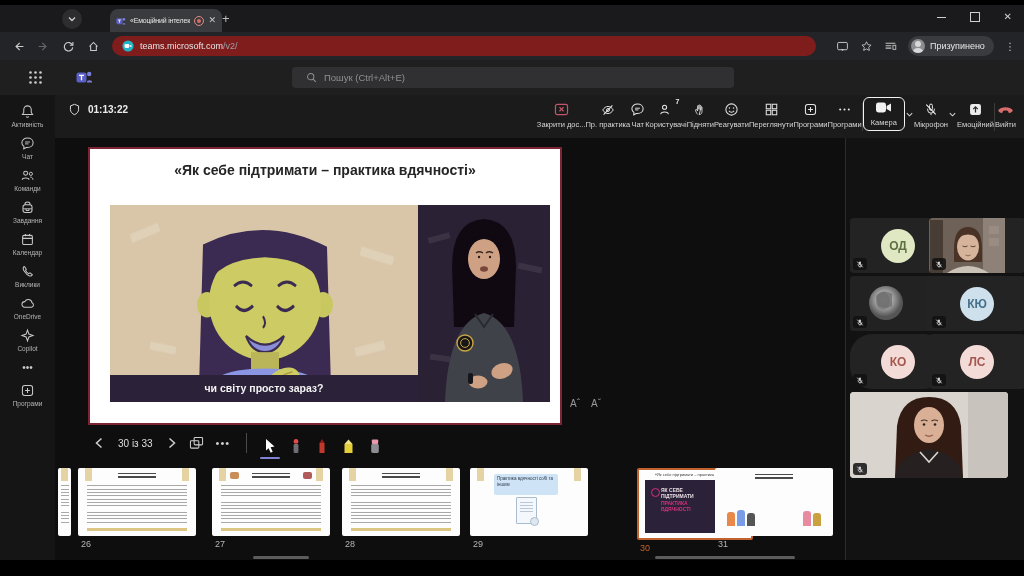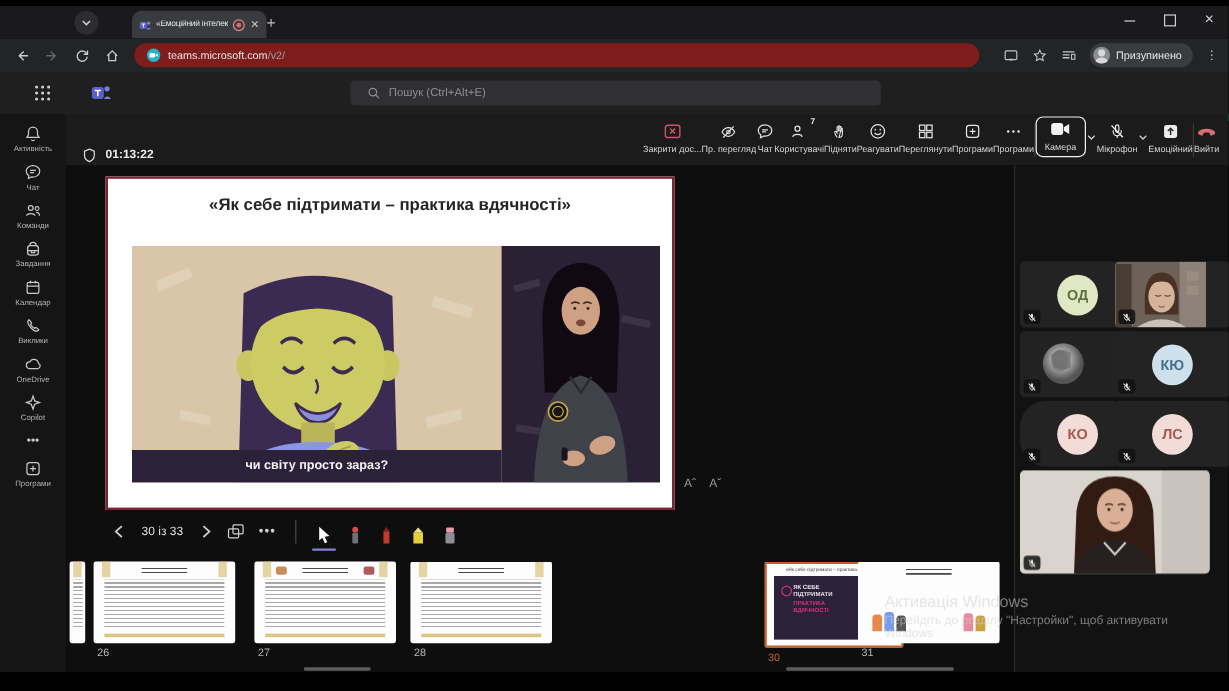--- a/index.html
+++ b/index.html
@@ -43,21 +43,21 @@
             border-radius:4px;display:flex;align-items:center;gap:7px;padding-left:14px;}
   .t-search span{font-size:9.5px;color:#8f8f92;}
   
   .rail{position:absolute;left:0;top:95px;width:55px;bottom:16px;background:#151515;
         display:flex;flex-direction:column;align-items:center;padding-top:9px;}
   .rail-item{display:flex;flex-direction:column;align-items:center;gap:2px;margin-bottom:8px;color:#c9c9c9;}
   .rail-item span{font-size:6.5px;color:#b5b5b5;white-space:nowrap;}
   .rail-dots{color:#c9c9c9;font-size:10px;margin:2px 0 10px;}
   
   .mtbar{position:absolute;left:55px;top:95px;right:0;height:43px;background:#1b1b1b;border-bottom:1px solid #050505;}
-  .timer{position:absolute;left:13px;top:28px;display:flex;align-items:center;gap:7px;
+  .timer{position:absolute;left:13px;top:8px;display:flex;align-items:center;gap:7px;
          font-size:10px;font-weight:bold;color:#ececec;}
   .mt-right{position:absolute;right:8px;top:5px;display:flex;align-items:flex-start;gap:0;}
   .mt-btn{display:flex;flex-direction:column;align-items:center;gap:3px;font-size:7.5px;
           color:#d6d6d6;white-space:nowrap;padding-top:2px;}
   .mt-btn .ic{height:15px;display:flex;align-items:center;}
   .mt-sep{width:1px;height:28px;background:#3c3c3c;margin-top:3px;}
   .focus-box{border:1px solid #f2f2f2;border-radius:6px;padding:2px 7px 3px;margin-top:-3px;}
   .chev{margin-top:10px;}
   .people-ic{position:relative;}
   .people-ic b{position:absolute;top:-4px;right:-6px;font-size:7px;color:#e8e8e8;font-weight:bold;}
@@ -314,21 +314,21 @@
         <span>Закрити дос...</span>
       </div>
       <div class="mt-btn">
         <span class="ic">
             <svg width="16" height="14" viewBox="0 0 16 16">
               <path d="M2 8 c1.5-2.7 3.9-4.1 6-4.1 s4.5 1.4 6 4.1 c-1.5 2.7-3.9 4.1-6 4.1 S3.5 10.7 2 8Z" fill="none" stroke="#e4e4e4" stroke-width="1.1"></path>
               <circle cx="8" cy="8" r="1.7" fill="none" stroke="#e4e4e4" stroke-width="1.1"></circle>
               <path d="M3 13.4 L13 2.6" stroke="#e4e4e4" stroke-width="1.2"></path>
             </svg>
           </span>
-        <span>Пр. перегляд</span>
+        <span>Пр. практика</span>
       </div>
       <div class="mt-btn">
         <span class="ic">
             <svg width="15" height="15" viewBox="0 0 16 16">
               <path d="M8 2.2 C4.6 2.2 2 4.4 2 7.2 c0 1.6.8 3 2.2 3.9 L4 13.6 l2.7-1.4 c.4.1.9.1 1.3.1 3.4 0 6-2.2 6-5.1 S11.4 2.2 8 2.2Z" fill="none" stroke="#e4e4e4" stroke-width="1.1"></path>
               <path d="M5.4 6.6 h5.2 M5.4 8.4 h3.6" stroke="#e4e4e4" stroke-width="1"></path>
             </svg>
           </span>
         <span>Чат</span>
       </div>
@@ -590,20 +590,29 @@
       <div class="thumb">
           <span class="tape-l"></span>
           <span class="tape-r"></span>
           <div class="t-title"></div>
           <div class="t-body"></div>
           <div class="t-foot"></div>
         </div>
       <span class="tnum">28</span>
     </div>
 
+    <div class="thumbwrap" style="left:415px;">
+      <div class="thumb">
+          <span class="tape-l"></span>
+          <span class="tape-r"></span>
+        <div class="t29-box">Практика вдячності собі та іншим</div>
+        <div class="t29-doc"></div>
+      </div>
+      <span class="tnum">29</span>
+    </div>
 
     <div class="thumbwrap" style="left:540px;width:112px;padding-left:42px;">
       <div class="thumb active" style="border-color: rgb(194, 98, 47);">
         <div class="t30-title">«Як себе підтримати – практика вдячності»</div>
         <div class="t30-media">
           <span class="t30-badge"></span>
           <div class="t30-txt">
             <span class="w">ЯК СЕБЕ</span>
             <span class="w">ПІДТРИМАТИ</span>
             <span class="m">ПРАКТИКА</span>
@@ -742,20 +751,15 @@
       <span class="micbadge">
           <svg width="8" height="9" viewBox="0 0 16 16">
             <rect x="6.4" y="1.8" width="3.2" height="7" rx="1.6" fill="#e8e8e8"></rect>
             <path d="M4.2 7 v1.4 a3.8 3.8 0 0 0 7.6 0 V7 M8 12.4 v2" fill="none" stroke="#e8e8e8" stroke-width="1.4"></path>
             <path d="M2.6 2.4 L13.4 13.6" stroke="#e8e8e8" stroke-width="1.8"></path>
           </svg>
         </span>
     </div>
   </div>
 
-  <div class="watermark">
-    <div class="l1">Активація Windows</div>
-    <div class="l2">Перейдіть до розділу "Настройки", щоб активувати</div>
-    <div class="l3">Windows</div>
-  </div>
 
   <div class="bottomstrip"></div>
 </div>
 
 </body></html>

